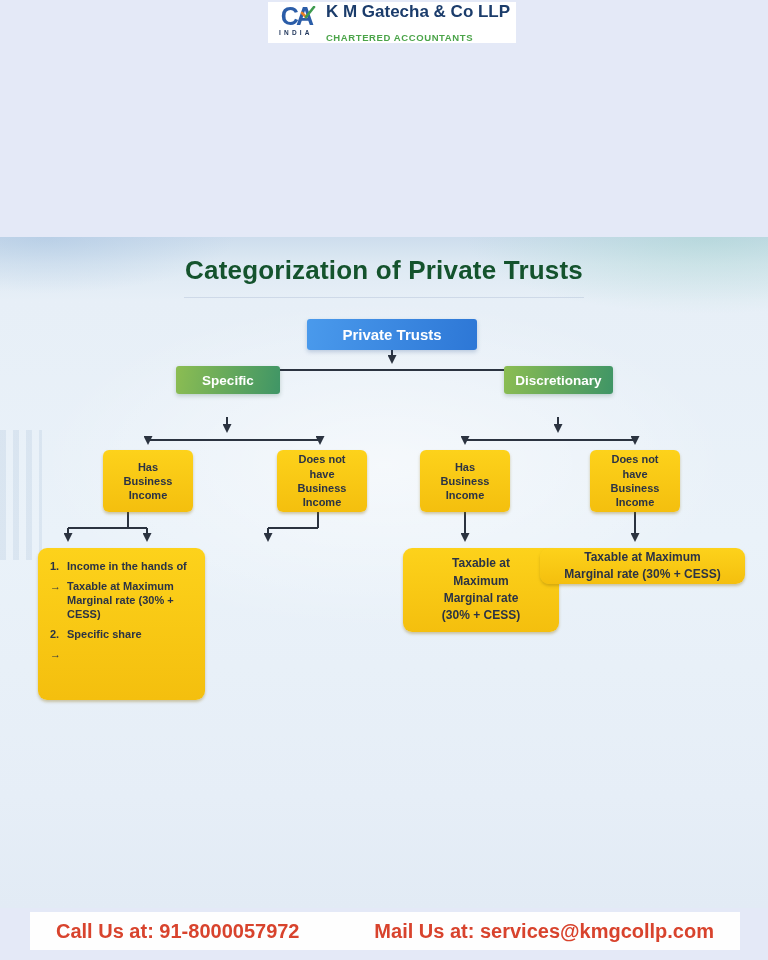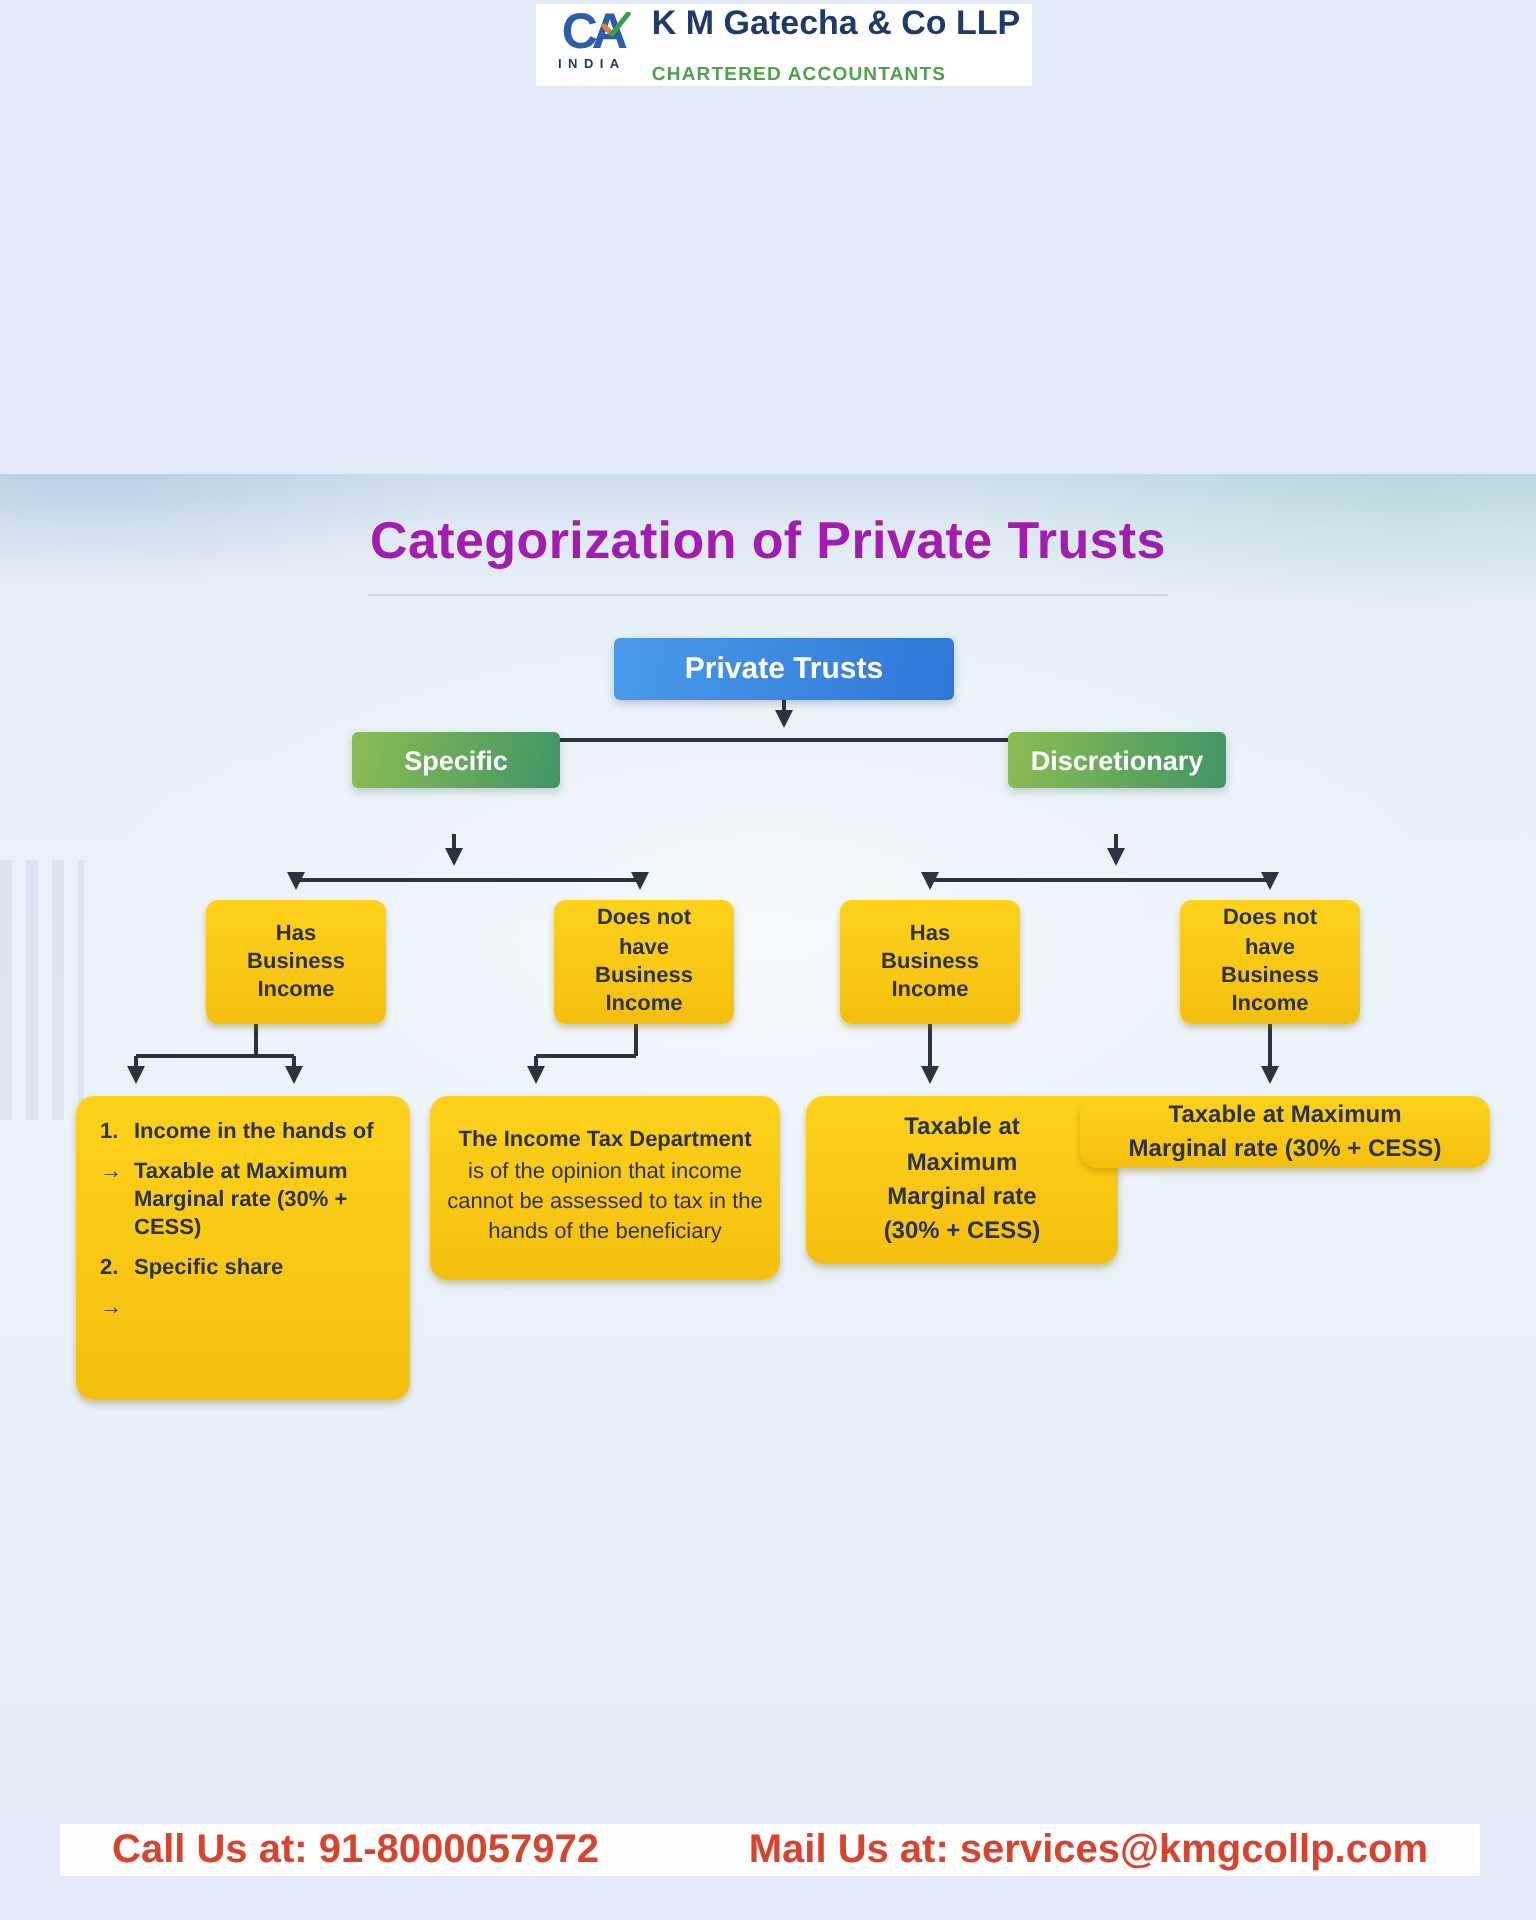--- a/index.html
+++ b/index.html
@@ -45,21 +45,21 @@
       radial-gradient(60% 220px at 50% 34%, rgba(255,255,255,0.55), rgba(255,255,255,0) 75%),
       linear-gradient(180deg, #cddded 0px, #dde9f3 26px, #e7eff7 64px, #eaf2f9 300px, #e6eef7 560px, #e2ebf5 671px);
   }
   .city-watermark{
     position:absolute;left:0;top:430px;width:42px;height:130px;
     background:repeating-linear-gradient(90deg, rgba(110,145,185,0.16) 0 6px, rgba(110,145,185,0) 6px 13px);
     opacity:.8;
   }
   .diagram-title{
     position:absolute;left:0;top:255px;width:768px;
-    text-align:center;font-size:26px;font-weight:700;color:#a21caf;letter-spacing:.2px;
+    text-align:center;font-size:26px;font-weight:700;color:#14532d;letter-spacing:.2px;
   }
   .title-rule{
     position:absolute;left:184px;top:297px;width:400px;height:1px;
     background:#c3d0e1;opacity:.7;
   }
 
   svg.connectors{position:absolute;left:0;top:0;width:768px;height:960px;pointer-events:none;}
 
   
   .node{position:absolute;display:flex;align-items:center;justify-content:center;text-align:center;box-sizing:border-box;}
@@ -100,21 +100,21 @@
   .leaf-2 .l1 b{font-weight:800;}
   .leaf-3{left:403px;top:548px;width:156px;height:84px;
     display:flex;align-items:center;justify-content:center;text-align:center;
     font-size:12px;font-weight:600;line-height:1.45;color:#2b3345;white-space:pre-line;}
   .leaf-4{left:540px;top:548px;width:205px;height:36px;
     display:flex;align-items:center;justify-content:center;text-align:center;
     font-size:12px;font-weight:600;line-height:1.45;color:#2b3345;white-space:pre-line;}
 
   
   .contact-bar{
-    position:absolute;left:30px;top:912px;width:710px;height:26px;
+    position:absolute;left:30px;top:912px;width:710px;height:38px;
     background:#fefefe;
     display:flex;align-items:center;justify-content:space-between;
     padding:0 26px;box-sizing:border-box;
   }
   .contact-bar span{font-size:20px;font-weight:700;color:#d8432d;}
 </style>
 </head>
 <body>
 
 <div class="canvas">
@@ -208,24 +208,20 @@
     </div>
     <div class="leaf-item">
       <span class="mk">2.</span>
       <span>Specific share</span>
     </div>
     <div class="leaf-item">
       <span class="mk">→</span>
     </div>
   </div>
 
-  <div class="leaf ybox leaf-2">
-    <span class="l1"><span>The </span><b>Income</b><span> Tax Department</span></span>
-    <span>is of the opinion that income cannot be assessed to tax in the hands of the beneficiary</span>
-  </div>
 
   <div class="leaf ybox leaf-3">Taxable at
 Maximum
 Marginal rate
 (30% + CESS)</div>
   <div class="leaf ybox leaf-4">Taxable at Maximum
 Marginal rate (30% + CESS)</div>
 
   <div class="contact-bar">
     <span>Call Us at: 91-8000057972</span>

